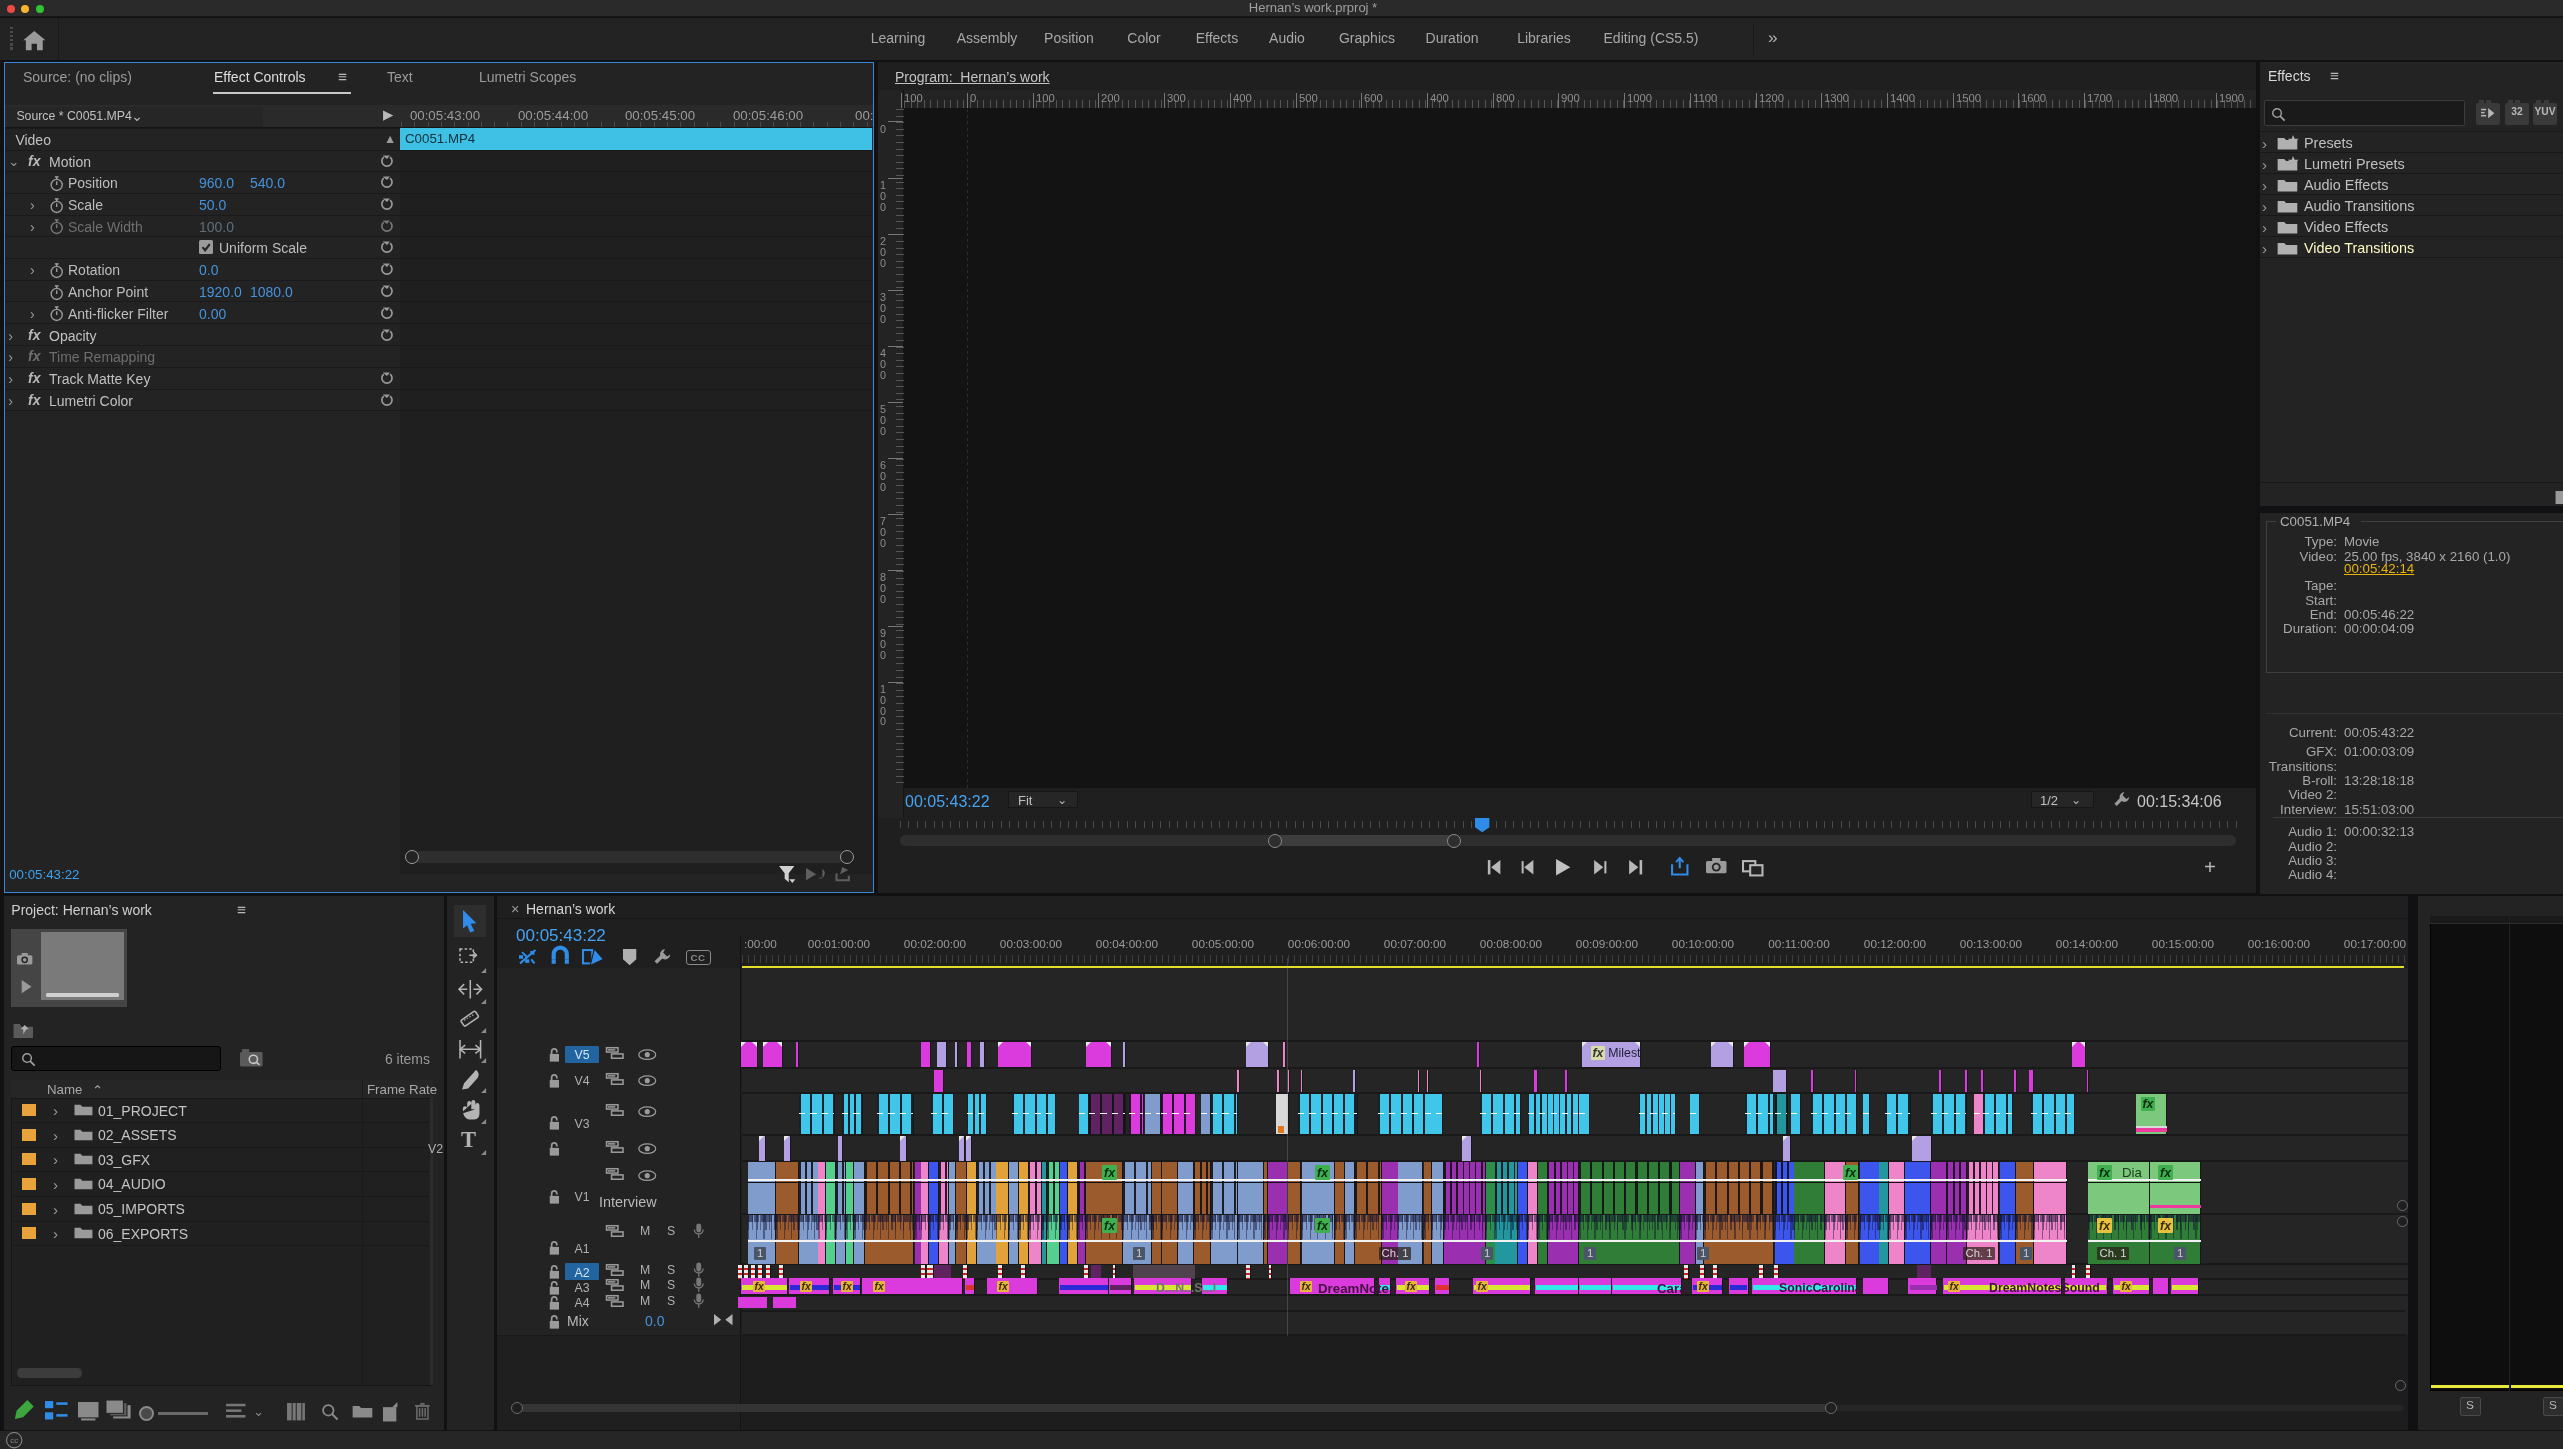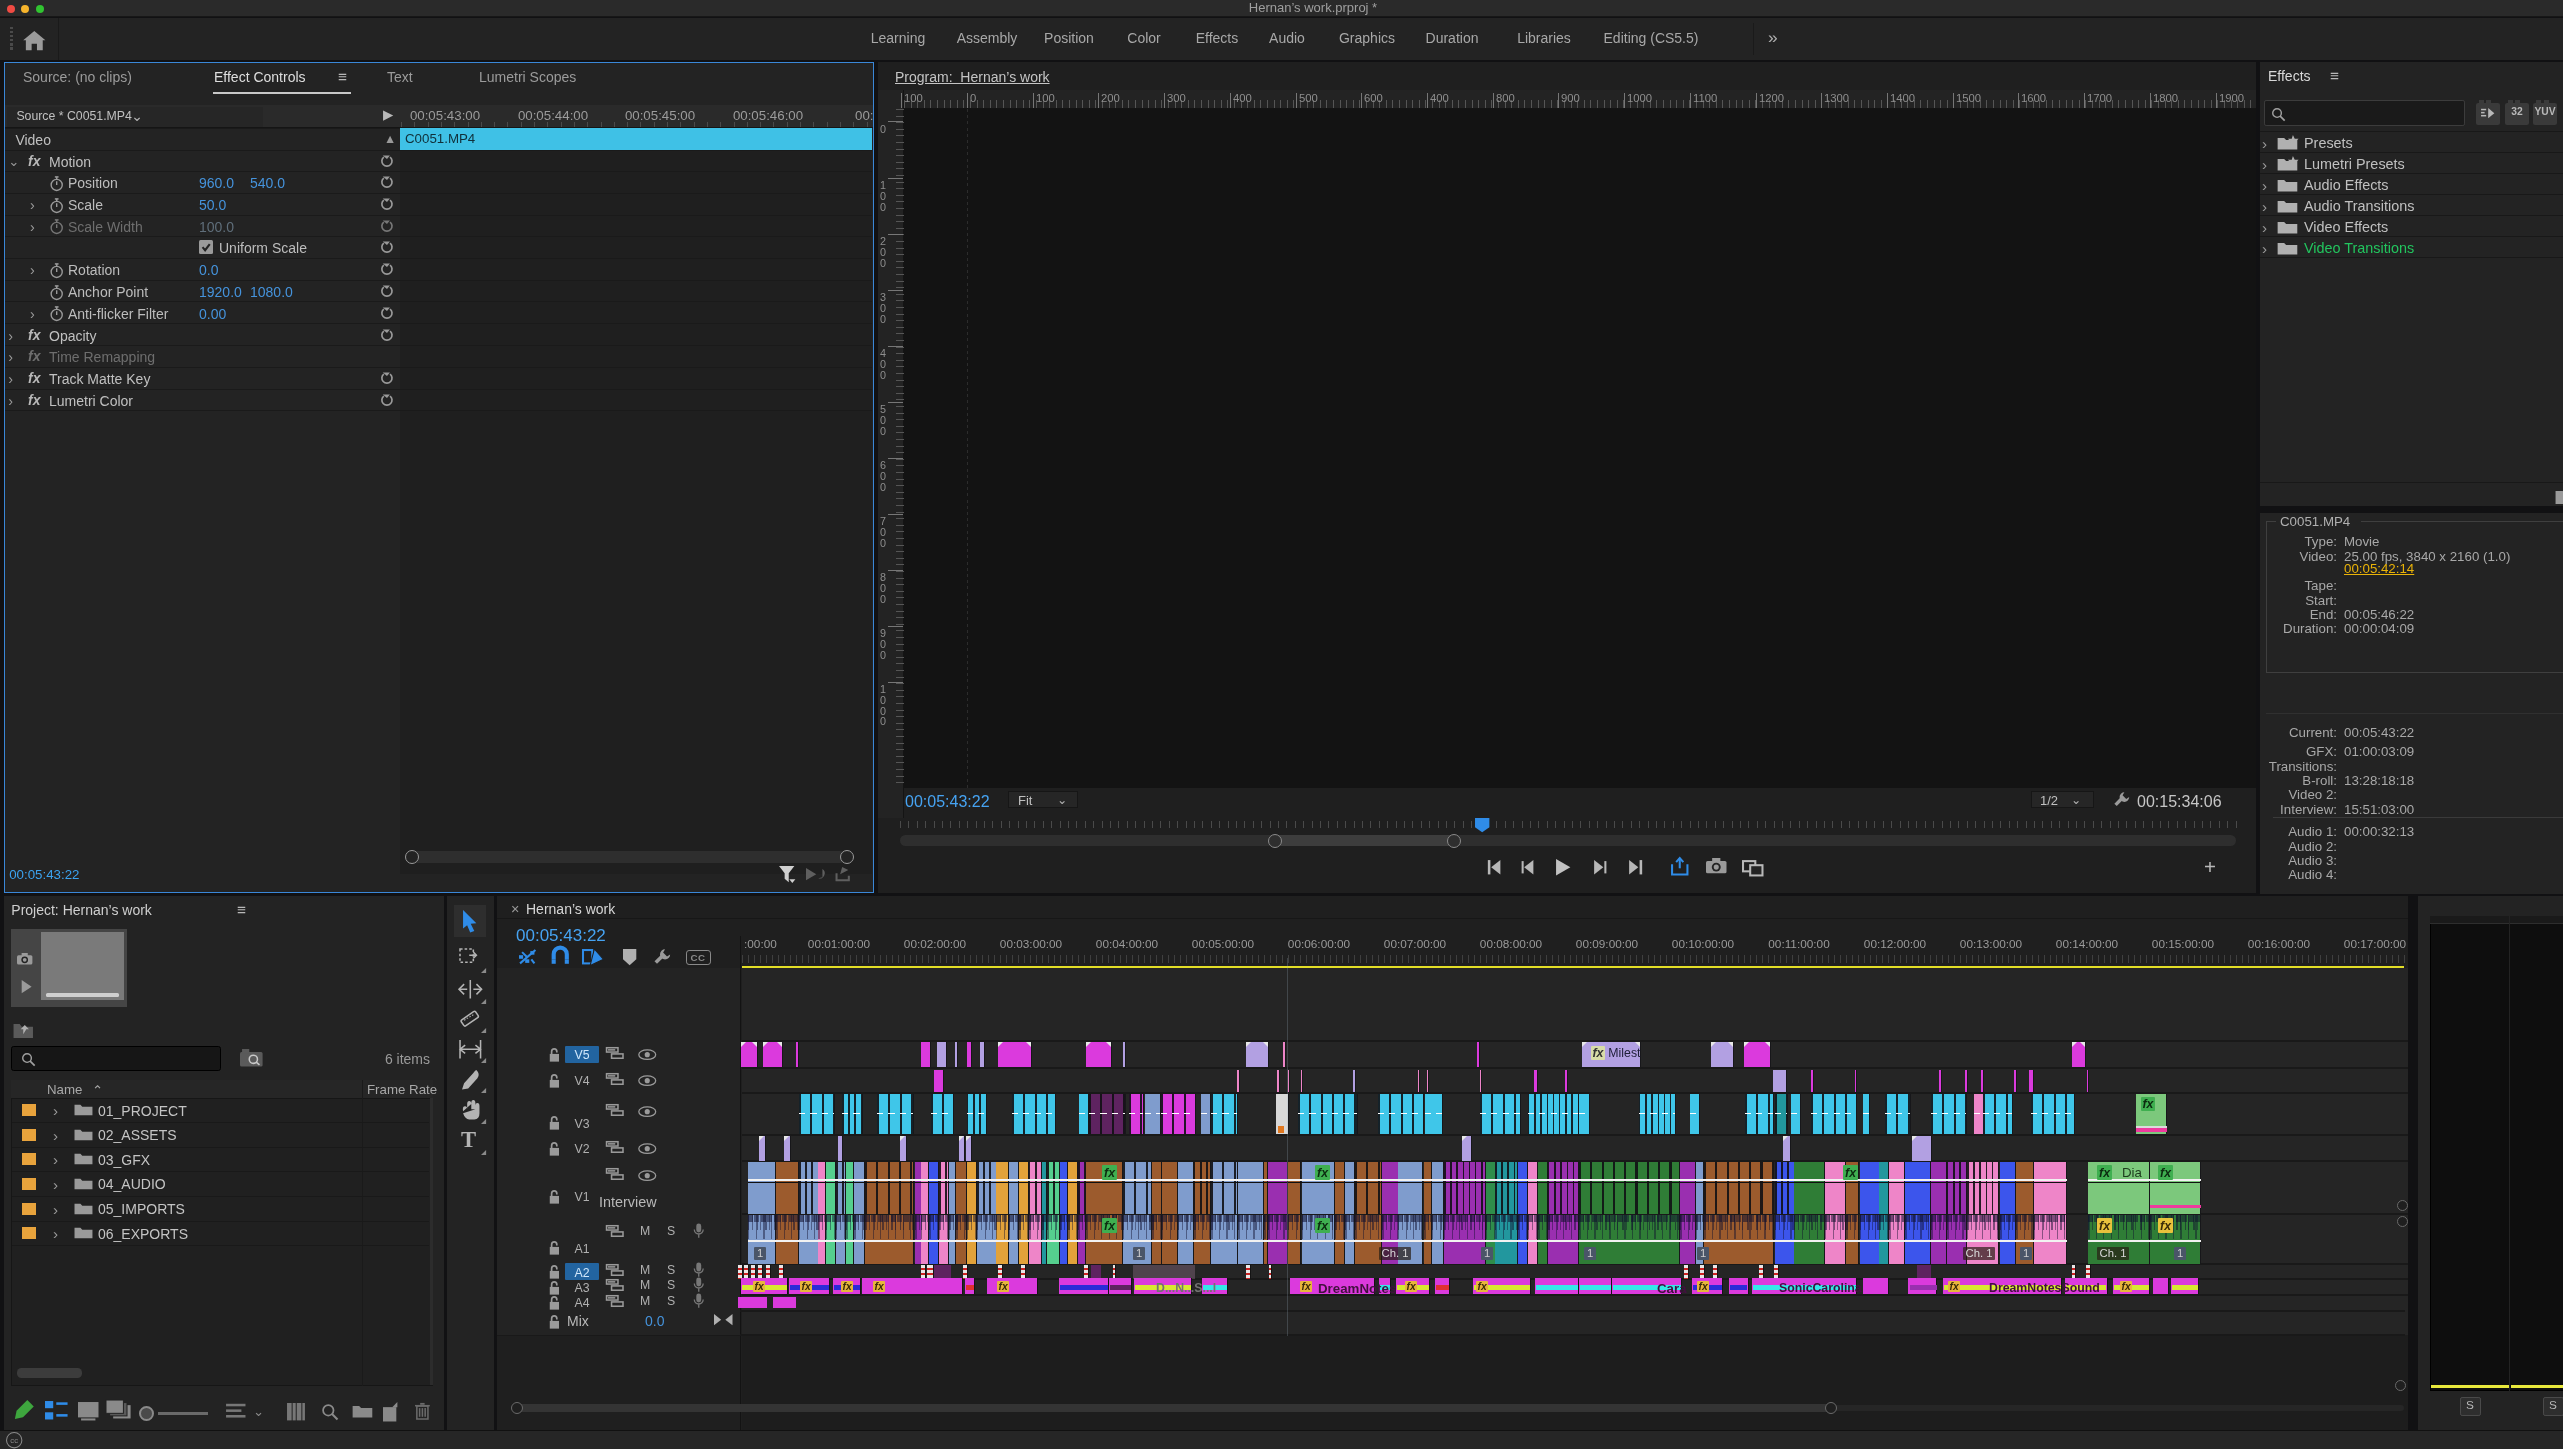--- a/index.html
+++ b/index.html
@@ -387,21 +387,21 @@
 <div class="t" style="left:2262px;top:219px;font-size:15.4px;color:#9a9a9a;">›</div>
 <svg style="left:2277px;top:219px" width="20.5" height="15" viewBox="0 0 40 29.6">
     <path d="M1 5.920000000000001 h12.8 l4.0 4.144000000000001 h22.0 v18.352 h-38.8 z" fill="#b0b0b0"></path>
   </svg>
 <div class="t" style="left:2304px;top:219px;font-size:14.4px;color:#c0c0c0;">Video Effects</div>
 <div class="" style="left:2260px;top:236px;width:361px;height:0.5px;background:#181818"></div>
 <div class="t" style="left:2262px;top:240px;font-size:15.4px;color:#9a9a9a;">›</div>
 <svg style="left:2277px;top:240px" width="20.5" height="15" viewBox="0 0 40 29.6">
     <path d="M1 5.920000000000001 h12.8 l4.0 4.144000000000001 h22.0 v18.352 h-38.8 z" fill="#b0b0b0"></path>
   </svg>
-<div class="t" style="left:2304px;top:240px;font-size:14.4px;color:#22c55e;">Video Transitions</div>
+<div class="t" style="left:2304px;top:240px;font-size:14.4px;color:#fef9c3;">Video Transitions</div>
 <div class="" style="left:2260px;top:257px;width:361px;height:0.5px;background:#181818"></div>
 <div class="" style="left:2260px;top:482px;width:361px;height:0.5px;background:#181818"></div>
 <svg style="left:2555px;top:487px" width="22.6" height="17.4" viewBox="0 0 44 34">
     <path d="M1 8 h14 l4 5 h24 v20 h-42 z" fill="#9a9a9a"></path>
   </svg>
 
 <div class="" style="left:2260px;top:513px;width:361px;height:381px;background:#232323"></div>
 <div class="" style="left:2266px;top:521px;width:349px;height:152px;border:0.5px solid #3f3f3f"></div>
 <div class="" style="left:2276px;top:514px;width:85px;height:13.3px;background:#232323"></div>
 <div class="t" style="left:2280px;top:514px;font-size:13.3px;color:#b0b0b0;">C0051.MP4</div>
@@ -733,21 +733,21 @@
     <line x1="3.6" y1="7.581600000000001" x2="18.0" y2="7.581600000000001" stroke="#9a9a9a" stroke-width="3"></line>
   </svg>
 <svg style="left:638px;top:1106px" width="18.5" height="11.4" viewBox="0 0 36 22.32">
     <ellipse cx="18.0" cy="11.16" rx="16.560000000000002" ry="9.3744" fill="none" stroke="#9a9a9a" stroke-width="2.5200000000000005"></ellipse>
     <circle cx="18.0" cy="11.16" r="5.040000000000001" fill="#9a9a9a"></circle>
   </svg>
 <svg style="left:547px;top:1141px" width="15.4" height="15.4" viewBox="0 0 30 30">
     <rect x="5.3999999999999995" y="13.5" width="18.0" height="15.0" fill="#9a9a9a"></rect>
     <path d="M 9.0 13.5 v-4.2 a 5.1000000000000005 5.7 0 0 1 10.200000000000001 0 v 1.5" fill="none" stroke="#9a9a9a" stroke-width="3.3"></path>
   </svg>
-<div class="t" style="left:428px;top:1142px;width:308px;text-align:center;font-size:12.3px;color:#b0b0b0;">V2</div>
+<div class="t" style="left:428px;top:1142px;width:308px;font-size:12.3px;color:#b0b0b0;">V2</div>
 <svg style="left:606px;top:1140px" width="18.5" height="14.4" viewBox="0 0 36 28.080000000000002">
     <rect x="1" y="3.3696" width="22.32" height="8.424" fill="none" stroke="#9a9a9a" stroke-width="3"></rect>
     <rect x="10.799999999999999" y="15.444000000000003" width="22.32" height="8.424" fill="none" stroke="#9a9a9a" stroke-width="3"></rect>
     <line x1="3.6" y1="7.581600000000001" x2="18.0" y2="7.581600000000001" stroke="#9a9a9a" stroke-width="3"></line>
   </svg>
 <svg style="left:638px;top:1143px" width="18.5" height="11.4" viewBox="0 0 36 22.32">
     <ellipse cx="18.0" cy="11.16" rx="16.560000000000002" ry="9.3744" fill="none" stroke="#9a9a9a" stroke-width="2.5200000000000005"></ellipse>
     <circle cx="18.0" cy="11.16" r="5.040000000000001" fill="#9a9a9a"></circle>
   </svg>
 <svg style="left:547px;top:1189px" width="15.4" height="15.4" viewBox="0 0 30 30">

